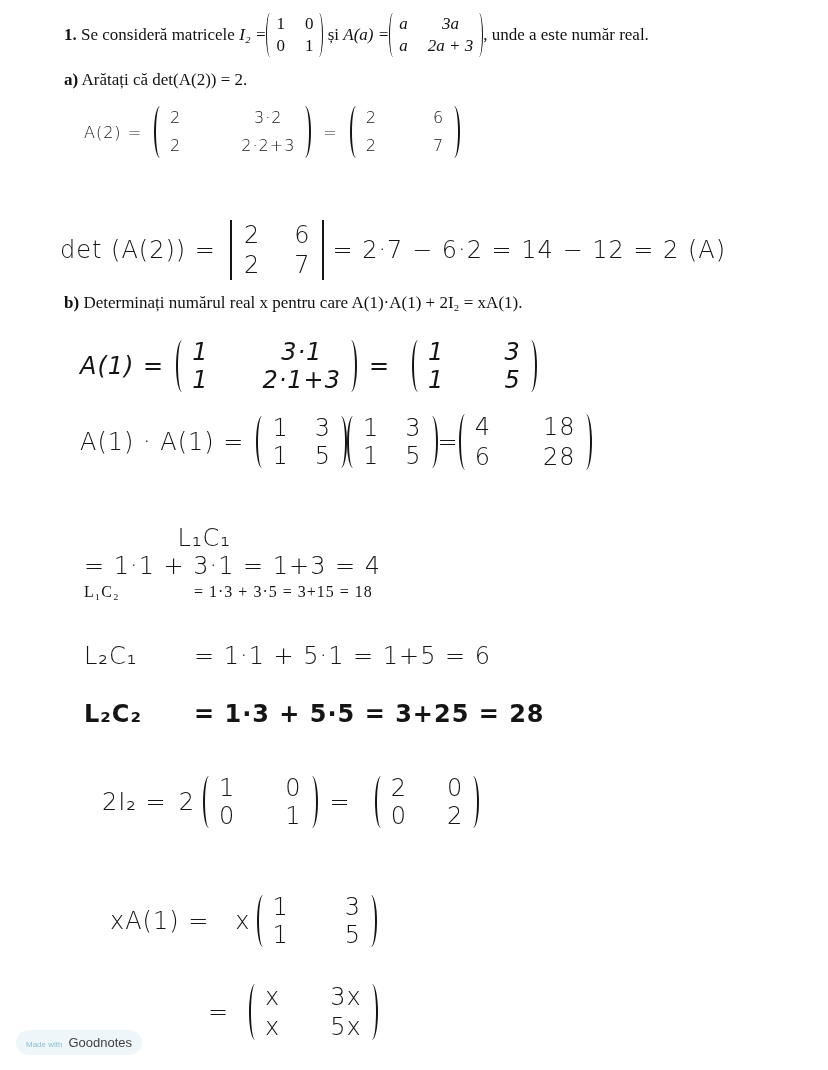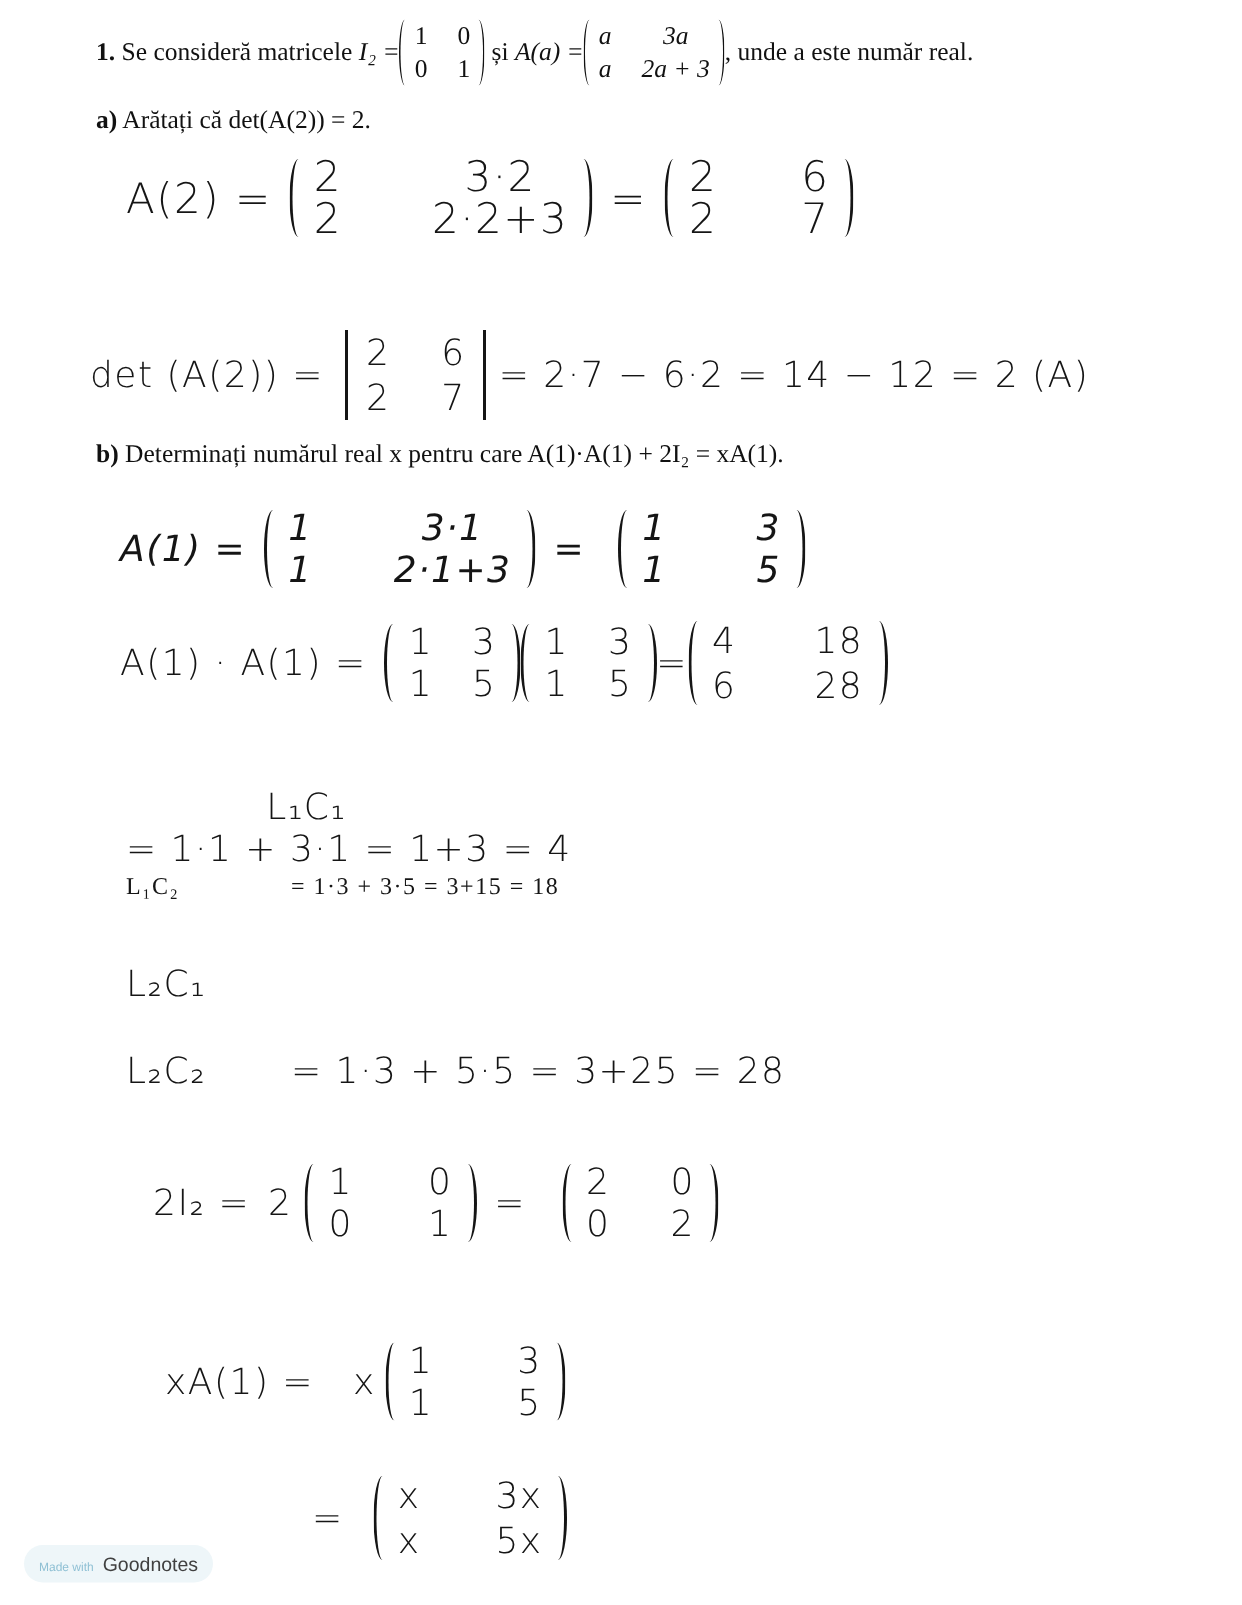--- a/index.html
+++ b/index.html
@@ -49,21 +49,21 @@
     <span class="cell">2a + 3</span>
   </span>
   <span>, unde a este număr real.</span>
 </div>
 
 <div class="abs print" style="left:64px; top:70px;">
   <b>a)</b>
   <span>Arătați că det(A(2)) = 2.</span>
 </div>
 
-<div class="abs hand row" style="left:84px; top:104px; font-size:28px;">
+<div class="abs hand row" style="left:84px; top:104px; font-size:16px;">
   <span>A(2) =</span>
   <span class="gap"></span>
   <span class="mat" style="column-gap:60px; line-height:28px;">
     <span class="cell">2</span>
     <span class="cell">3·2</span>
     <span class="cell">2</span>
     <span class="cell">2·2+3</span>
   </span>
   <span class="gap"></span>
   <span>=</span>
@@ -141,22 +141,23 @@
 <div class="abs hand row" style="left:84px; top:524px; font-size:24px;flex-direction:column;">
   <span style="width:110px; display:inline-block;">L₁C₁</span>
   <span>= 1·1 + 3·1 = 1+3 = 4</span>
 </div>
 <div class="abs hand row" style="left:84px; top:583px; font-size:16px;font-family:Liberation Serif, serif;">
   <span style="width:110px; display:inline-block;">L₁C₂</span>
   <span>= 1·3 + 3·5 = 3+15 = 18</span>
 </div>
 <div class="abs hand row" style="left:84px; top:642px; font-size:24px;">
   <span style="width:110px; display:inline-block;">L₂C₁</span>
-</div>
-<div class="abs hand row" style="left:84px; top:700px; font-size:24px;">
+  <span>= 1·1 + 5·1 = 1+5 = 6</span>
+</div>
+<div class="abs hand row" style="left:84px; top:700px; font-size:24px;font-weight:bold;">
   <span style="width:110px; display:inline-block;">L₂C₂</span>
   <span>= 1·3 + 5·5 = 3+25 = 28</span>
 </div>
 
 <div class="abs hand row" style="left:102px; top:774px; font-size:24px;">
   <span>2I₂ =</span>
   <span class="gap"></span>
   <span>2</span>
   <span class="gap" style="width:8px"></span>
   <span class="mat" style="column-gap:50px; line-height:28px;">

